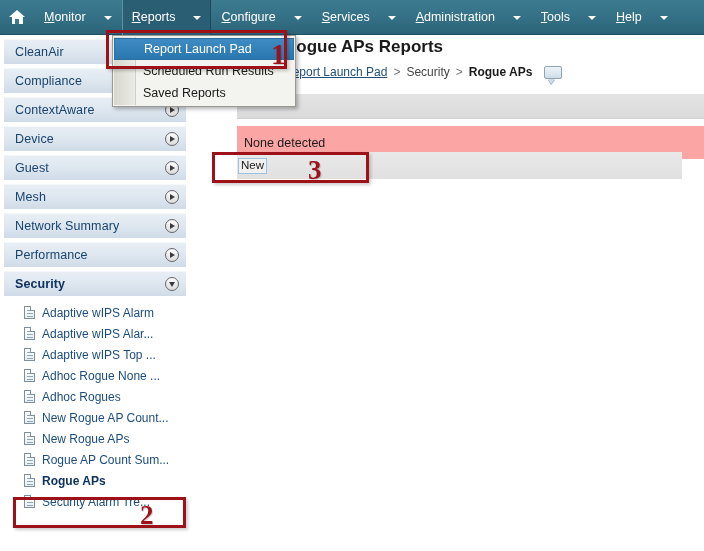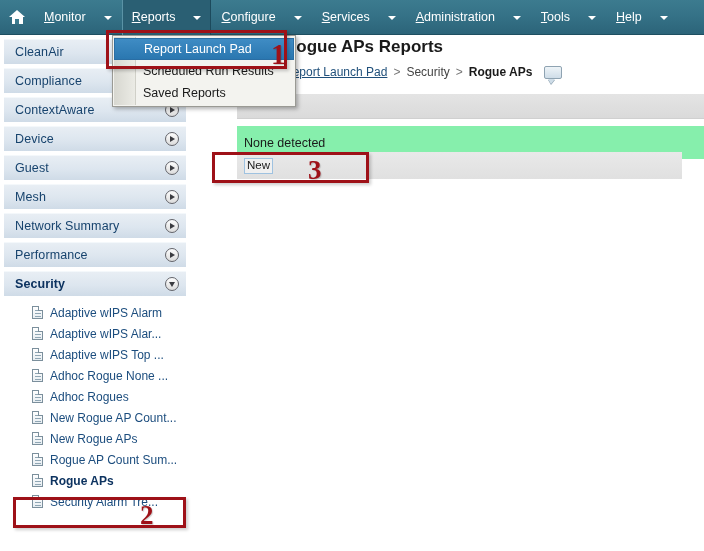--- a/index.html
+++ b/index.html
@@ -151,21 +151,21 @@
     border-left: 3.5px solid transparent;
     border-right: 3.5px solid transparent;
     border-top: 5px solid #3a3b40;
     margin-top: 1.5px;
   }
 
   .sub-list { padding: 2px 0 0 0; }
   .sub-row {
     height: 21px;
     display: flex; align-items: center;
-    padding-left: 32px;
+    padding-left: 24px;
     gap: 7px;
     cursor: pointer;
   }
   .doc-ico {
     position: relative;
     width: 11px; height: 13px;
     background: linear-gradient(to bottom, #ffffff, #e8eef2);
     border: 1px solid #7b8f9c;
     flex: none;
   }
@@ -236,32 +236,32 @@
   }
   .panel-head {
     position: absolute; left: 47px; top: 4px;
     width: 467px; height: 25px;
     background: linear-gradient(to bottom, #e4e4e4, #dadada);
     border-bottom: 1px solid #d0d0d0;
   }
   .panel-body {
     position: absolute; left: 47px; top: 36px;
     width: 467px; height: 33px;
-    background: #86efac;
+    background: #fca5a5;
     display: flex; align-items: center;
     padding-left: 7px;
     font-size: 12.5px;
     color: #1a1a1a;
   }
   .panel-foot {
     position: absolute; left: 47px; top: 62px;
     width: 445px; height: 27px;
     background: linear-gradient(to bottom, #e9e9e9, #e0e0e0);
     display: flex; align-items: center;
-    padding-left: 7px;
+    padding-left: 1px;
   }
   .new-btn {
     font-size: 11.5px;
     color: #1a1a1a;
     background: #f0f0f0;
     border: 1px solid #9fc2e0;
     padding: 0px 2px 1px 2px;
     line-height: 13px;
     cursor: pointer;
   }

